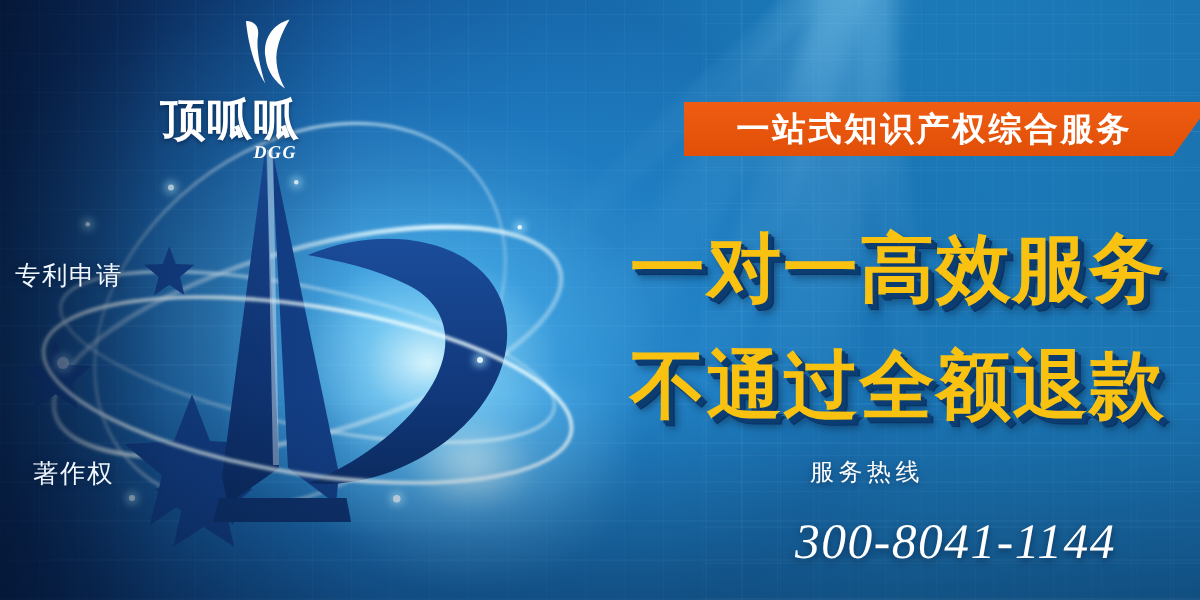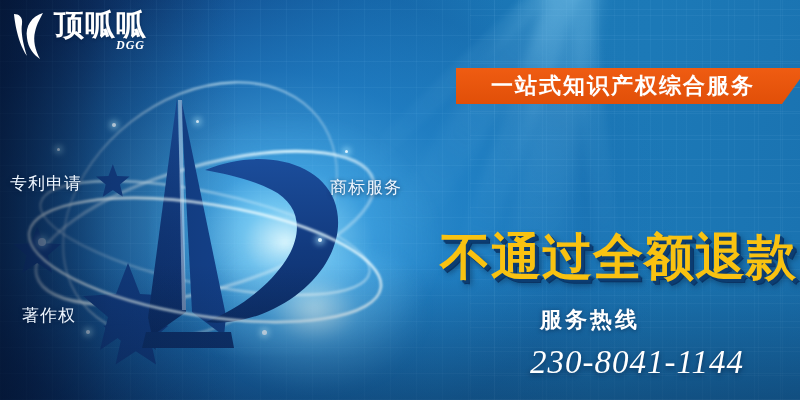--- a/index.html
+++ b/index.html
@@ -55,21 +55,21 @@
     background:radial-gradient(ellipse at 50% 40%, rgba(215,248,255,.80) 0%, rgba(120,205,250,.40) 26%, rgba(0,0,0,0) 66%);
     filter:blur(6px);
   }
 
   
   .emblem{position:absolute;left:0;top:60px;width:420px;height:330px;}
   .emblem svg{display:block;}
 
   
   .logo{position:absolute;left:10px;top:10px;width:190px;height:80px;}
-  .logo-row{display:flex;align-items:flex-start;gap:4px;}
+  .logo-row{display:flex;align-items:flex-end;gap:4px;flex-direction:column;}
   .logo-mark{width:40px;height:52px;flex:0 0 auto;}
   .logo-word{position:relative;}
   .logo-cn{
     font-family:"DejaVu Sans","Liberation Sans",sans-serif;
     font-size:30px;font-weight:bold;color:#ffffff;letter-spacing:1px;
     line-height:1;text-shadow:0 1px 3px rgba(0,25,60,.55);
   }
   .logo-en{
     position:absolute;right:2px;bottom:-13px;
     font-family:"Liberation Serif",serif;font-style:italic;font-weight:bold;
@@ -119,28 +119,27 @@
     font-weight:bold;font-size:50px;letter-spacing:1px;
     color:#f9c211;
     text-shadow:
        2px 2px 0 #0c3d72,
        3px 3px 0 #0c3d72,
        4px 4px 0 #0a3464,
        5px 5px 6px rgba(4,26,54,.55);
     white-space:nowrap;
   }
   .head-1{top:146px;}
-  .head-2{top:224px;margin-left:20px;}
+  .head-2{top:224px;}
 
   .hotline{
     position:absolute;left:130px;top:305px;
     font-family:"DejaVu Sans","Liberation Sans",sans-serif;
-    font-size:22px;color:#ffffff;letter-spacing:3px;
+    font-size:16px;color:#ffffff;letter-spacing:3px;
     text-shadow:0 1px 4px rgba(0,20,50,.5);
-    font-weight:bold;
   }
   .phone{
     position:absolute;left:120px;top:344px;
     font-family:"Liberation Serif","DejaVu Serif",serif;
     font-style:italic;font-size:33px;color:#ffffff;letter-spacing:1px;
     text-shadow:0 2px 5px rgba(0,20,50,.55);
   }
 
   .sparkle{position:absolute;border-radius:50%;background:#dff3ff;box-shadow:0 0 6px 2px rgba(170,230,255,.85);}
 </style>
@@ -237,28 +236,28 @@
         <path d="M33 3 C 22 6, 15 16, 17 28 C 18 38, 24 45, 30 49 C 25 40, 23 30, 25 22 C 27 13, 31 7, 33 3 Z" fill="#ffffff"></path>
       </svg>
       <div class="logo-word">
         <div class="logo-cn">顶呱呱</div>
         <div class="logo-en">DGG</div>
       </div>
     </div>
   </div>
 
   <div class="svc svc-1">专利申请</div>
-  <div class="svc svc-2">商标服务</div>
   <div class="svc svc-3">著作权</div>
 
   <div class="right">
 
     <div class="ribbon">
       <span>一站式知识产权综合服务</span>
     </div>
 
+    <div class="head head-1">一对一高效服务</div>
     <div class="head head-2">不通过全额退款</div>
 
     <div class="hotline">服务热线</div>
-    <div class="phone">230-8041-1144</div>
+    <div class="phone">300-8041-1144</div>
   </div>
 
 </div>
 
 </body></html>

